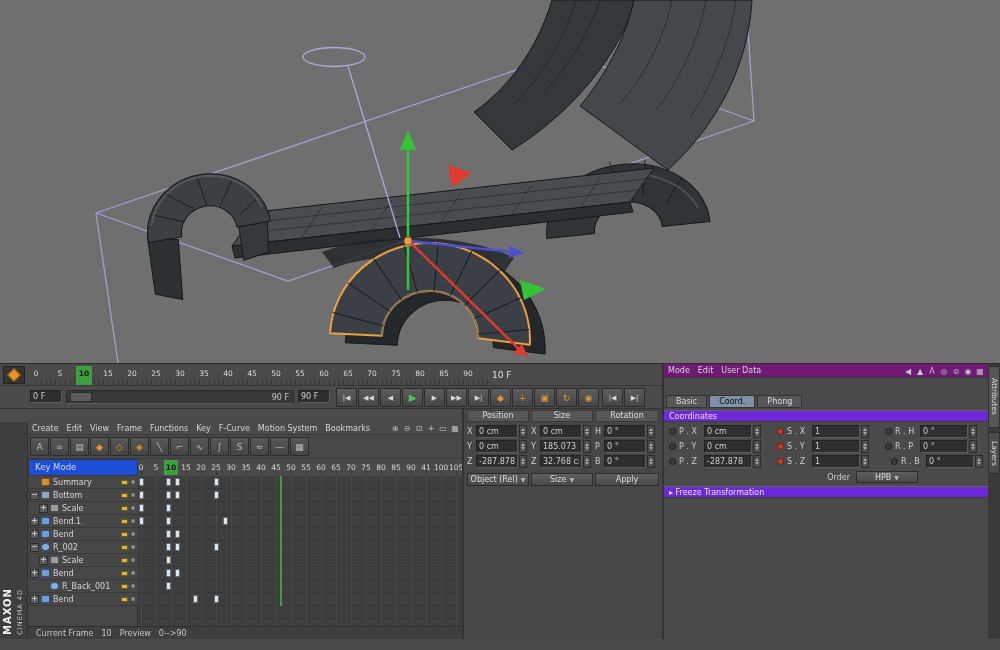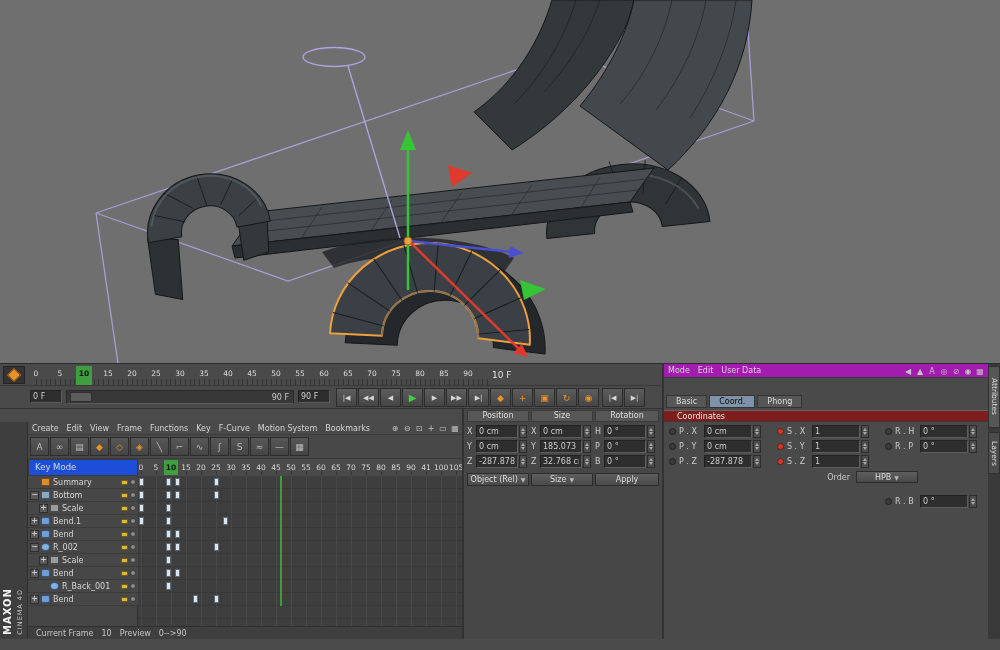--- a/index.html
+++ b/index.html
@@ -79,29 +79,29 @@
 .crow{position:absolute;left:0;right:0;height:15px}
 .cgroup{position:absolute;top:1px;display:flex;align-items:center}
 .clabel{width:9px;font-size:8px;color:#cccccc;flex:none}
 .stepper{display:inline-flex;flex-direction:column;justify-content:center;width:8px;height:13px;background:#4c4c4c;border:1px solid #2c2c2c;margin-left:1px;flex:none}
 .stepper .su{width:0;height:0;border:2px solid transparent;border-bottom:3px solid #a8a8a8;margin:0 auto 1px}
 .stepper .sd{width:0;height:0;border:2px solid transparent;border-top:3px solid #a8a8a8;margin:0 auto}
 .dd{position:absolute;height:13px;background:linear-gradient(#5e5e5e,#4a4a4a);border:1px solid #2c2c2c;color:#dddddd;font-size:8px;display:flex;align-items:center;justify-content:center;gap:3px}
 .dd .arr{font-size:6px;color:#bbb}
 
 .attr{left:662px;top:363px;width:326px;height:276px;background:#4a4a4a;border-left:2px solid #333;border-top:1px solid #2b2b2b}
-.attr-menubar{position:absolute;left:0;top:0;right:0;height:14px;background:#a21caf;border-bottom:1px solid #3c3c3c;display:flex;align-items:center}
+.attr-menubar{position:absolute;left:0;top:0;right:0;height:14px;background:#701a75;border-bottom:1px solid #3c3c3c;display:flex;align-items:center}
 #attr-icons{position:absolute;right:2px;top:1px;display:flex}
 .attr-obj{position:absolute;left:0;top:15px;right:0;height:14px;display:flex;align-items:center;background:#444}
 .obj-icon{width:9px;height:9px;margin:0 5px 0 5px;background:#8fb0d0;clip-path:polygon(50% 0,100% 100%,0 100%)}
 .attr-title{font-size:8.5px;color:#f0f0f0}
 .attr-tabs{position:absolute;left:2px;top:31px;display:flex;gap:2px}
 .atab{height:13px;padding:0 9px;background:#575757;border:1px solid #333;color:#dcdcdc;font-size:8px;display:flex;align-items:center}
 .atab.active{background:#7e93a9;color:#0a0a0a}
-.sect{position:absolute;left:0;right:0;height:12px;background:#7f1d1d;border-top:1px solid #666;border-bottom:1px solid #3a3a3a;color:#e4e4e4;font-size:8px;line-height:11px;padding-left:13px}
+.sect{position:absolute;left:0;right:0;height:12px;background:#6d28d9;border-top:1px solid #666;border-bottom:1px solid #3a3a3a;color:#e4e4e4;font-size:8px;line-height:11px;padding-left:5px}
 .arow{position:absolute;left:0;right:0;height:15px}
 .agroup{position:absolute;top:1px;display:flex;align-items:center}
 .ring{width:7px;height:7px;border-radius:50%;border:1px solid #1e1e1e;background:#3c3c3c;margin-right:3px;flex:none}
 .ring.red{background:#cc3b2b;border-color:#6e1a10}
 .alabel{width:25px;font-size:8px;color:#cccccc;white-space:nowrap;flex:none}
 .order-label{position:absolute;font-size:8px;color:#cccccc;text-align:right}
 
 .side{left:988px;top:363px;width:12px;height:276px;background:#3a3a3a;border-top:1px solid #2b2b2b}
 .vtab{position:absolute;left:0;width:12px;writing-mode:vertical-rl;font-size:7.5px;color:#dddddd;background:#565656;border:1px solid #303030;text-align:center;padding:5px 0}
 .vtab.second{background:#4c4c4c}
@@ -623,36 +623,37 @@
           </div>
           <div class="agroup" style="left: 113px;">
             <span class="ring red"></span>
             <span class="alabel">S . Z</span>
             <input class="cinput" value="1" style="width: 48px;">
             <span class="stepper">
               <i class="su"></i>
               <i class="sd"></i>
             </span>
           </div>
-          <div class="agroup" style="left: 221px; margin-top: 40px;">
+          <div class="agroup" style="left: 227px;">
             <span class="ring"></span>
             <span class="alabel">R . B</span>
             <input class="cinput" value="0 °" style="width: 48px;">
             <span class="stepper">
               <i class="su"></i>
               <i class="sd"></i>
             </span>
           </div>
         </div>
       </div>
     <span class="order-label" style="left:140px;top:109px;width:46px">Order</span>
     <div class="dd" style="left:192px;top:107px;width:62px;height:12px">
         <span>HPB</span>
         <span class="arr">▼</span>
       </div>
+    <div class="sect" style="top:122px"><span>▸ </span><span>Freeze Transformation</span></div>
   </div>
 
   <div class="abs side">
     <div class="vtab" style="top:2px;height:62px">Attributes</div>
     <div class="vtab second" style="top:68px;height:42px">Layers</div>
   </div>
 
 
 </div>
 

